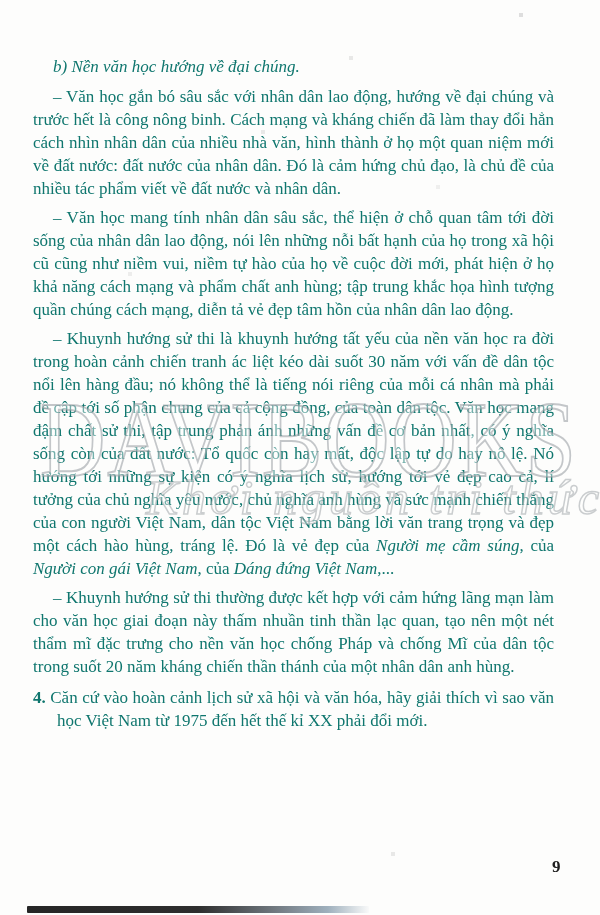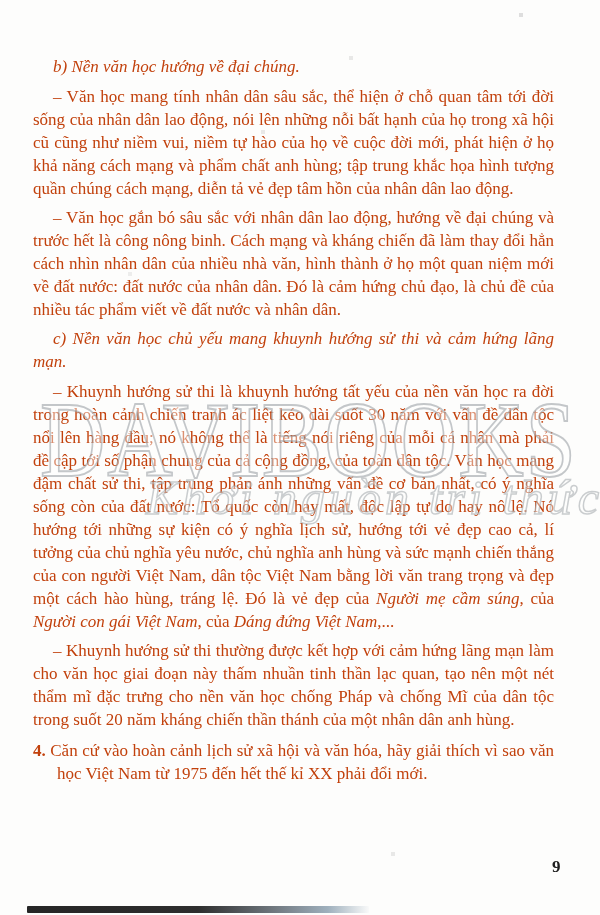--- a/index.html
+++ b/index.html
@@ -6,21 +6,21 @@
   body {
     width:600px; height:915px; position:relative; overflow:hidden;
     background:#ffffff;
     font-family:"Liberation Serif","DejaVu Serif",serif;
   }
   .page {
     position:absolute; inset:0; background:#fdfdfc;
   }
   .content {
     position:absolute; left:33px; top:50px; width:521px;
-    color:#c2410c; font-size:17px; line-height:23px;
+    color:#0f766e; font-size:17px; line-height:23px;
     text-align:justify; z-index:1;
   }
   .content p { margin:0 0 6px 0; }
   p.para { text-indent:20px; }
   p.subheading { text-indent:20px; font-style:italic; margin:5px 0 7px 0; }
   p.numbered { padding-left:24px; text-indent:-24px; margin:8px 0 7px 0; }
   p.numbered b { font-weight:bold; }
   em { font-style:italic; }
 
   .wm {
@@ -62,23 +62,22 @@
 </style>
 </head>
 <body>
 
 <div class="page">
 
   <div class="scan-noise"></div>
 
   <div class="content">
       <p class="subheading"><em>b) Nền văn học hướng về đại chúng.</em></p>
+      <p class="para"><span>– Văn học gắn bó sâu sắc với nhân dân lao động, hướng về đại chúng và trước hết là công nông binh. Cách mạng và kháng chiến đã làm thay đổi hẳn cách nhìn nhân dân của nhiều nhà văn, hình thành ở họ một quan niệm mới về đất nước: đất nước của nhân dân. Đó là cảm hứng chủ đạo, là chủ đề của nhiều tác phẩm viết về đất nước và nhân dân.</span></p>
       <p class="para"><span>– Văn học mang tính nhân dân sâu sắc, thể hiện ở chỗ quan tâm tới đời sống của nhân dân lao động, nói lên những nỗi bất hạnh của họ trong xã hội cũ cũng như niềm vui, niềm tự hào của họ về cuộc đời mới, phát hiện ở họ khả năng cách mạng và phẩm chất anh hùng; tập trung khắc họa hình tượng quần chúng cách mạng, diễn tả vẻ đẹp tâm hồn của nhân dân lao động.</span></p>
-      <p class="para"><span>– Văn học gắn bó sâu sắc với nhân dân lao động, hướng về đại chúng và trước hết là công nông binh. Cách mạng và kháng chiến đã làm thay đổi hẳn cách nhìn nhân dân của nhiều nhà văn, hình thành ở họ một quan niệm mới về đất nước: đất nước của nhân dân. Đó là cảm hứng chủ đạo, là chủ đề của nhiều tác phẩm viết về đất nước và nhân dân.</span></p>
-      <p class="subheading"><em>c) Nền văn học chủ yếu mang khuynh hướng sử thi và cảm hứng lãng mạn.</em></p>
       <p class="para"><span>– Khuynh hướng sử thi là khuynh hướng tất yếu của nền văn học ra đời trong hoàn cảnh chiến tranh ác liệt kéo dài suốt 30 năm với vấn đề dân tộc nổi lên hàng đầu; nó không thể là tiếng nói riêng của mỗi cá nhân mà phải đề cập tới số phận chung của cả cộng đồng, của toàn dân tộc. Văn học mang đậm chất sử thi, tập trung phản ánh những vấn đề cơ bản nhất, có ý nghĩa sống còn của đất nước: Tổ quốc còn hay mất, độc lập tự do hay nô lệ. Nó hướng tới những sự kiện có ý nghĩa lịch sử, hướng tới vẻ đẹp cao cả, lí tưởng của chủ nghĩa yêu nước, chủ nghĩa anh hùng và sức mạnh chiến thắng của con người Việt Nam, dân tộc Việt Nam bằng lời văn trang trọng và đẹp một cách hào hùng, tráng lệ. Đó là vẻ đẹp của </span><em>Người mẹ cầm súng</em><span>, của </span><em>Người con gái Việt Nam</em><span>, của </span><em>Dáng đứng Việt Nam</em><span>,...</span></p>
       <p class="para"><span>– Khuynh hướng sử thi thường được kết hợp với cảm hứng lãng mạn làm cho văn học giai đoạn này thấm nhuần tinh thần lạc quan, tạo nên một nét thẩm mĩ đặc trưng cho nền văn học chống Pháp và chống Mĩ của dân tộc trong suốt 20 năm kháng chiến thần thánh của một nhân dân anh hùng.</span></p>
       <p class="numbered"><b>4.</b><span> Căn cứ vào hoàn cảnh lịch sử xã hội và văn hóa, hãy giải thích vì sao văn học Việt Nam từ 1975 đến hết thế kỉ XX phải đổi mới.</span></p>
     </div>
 
   <div class="wm wm-title">DAVIBOOKS</div>
 
   <div class="wm wm-sub">Khơi nguồn tri thức</div>
 
   <div class="page-number">9</div>

